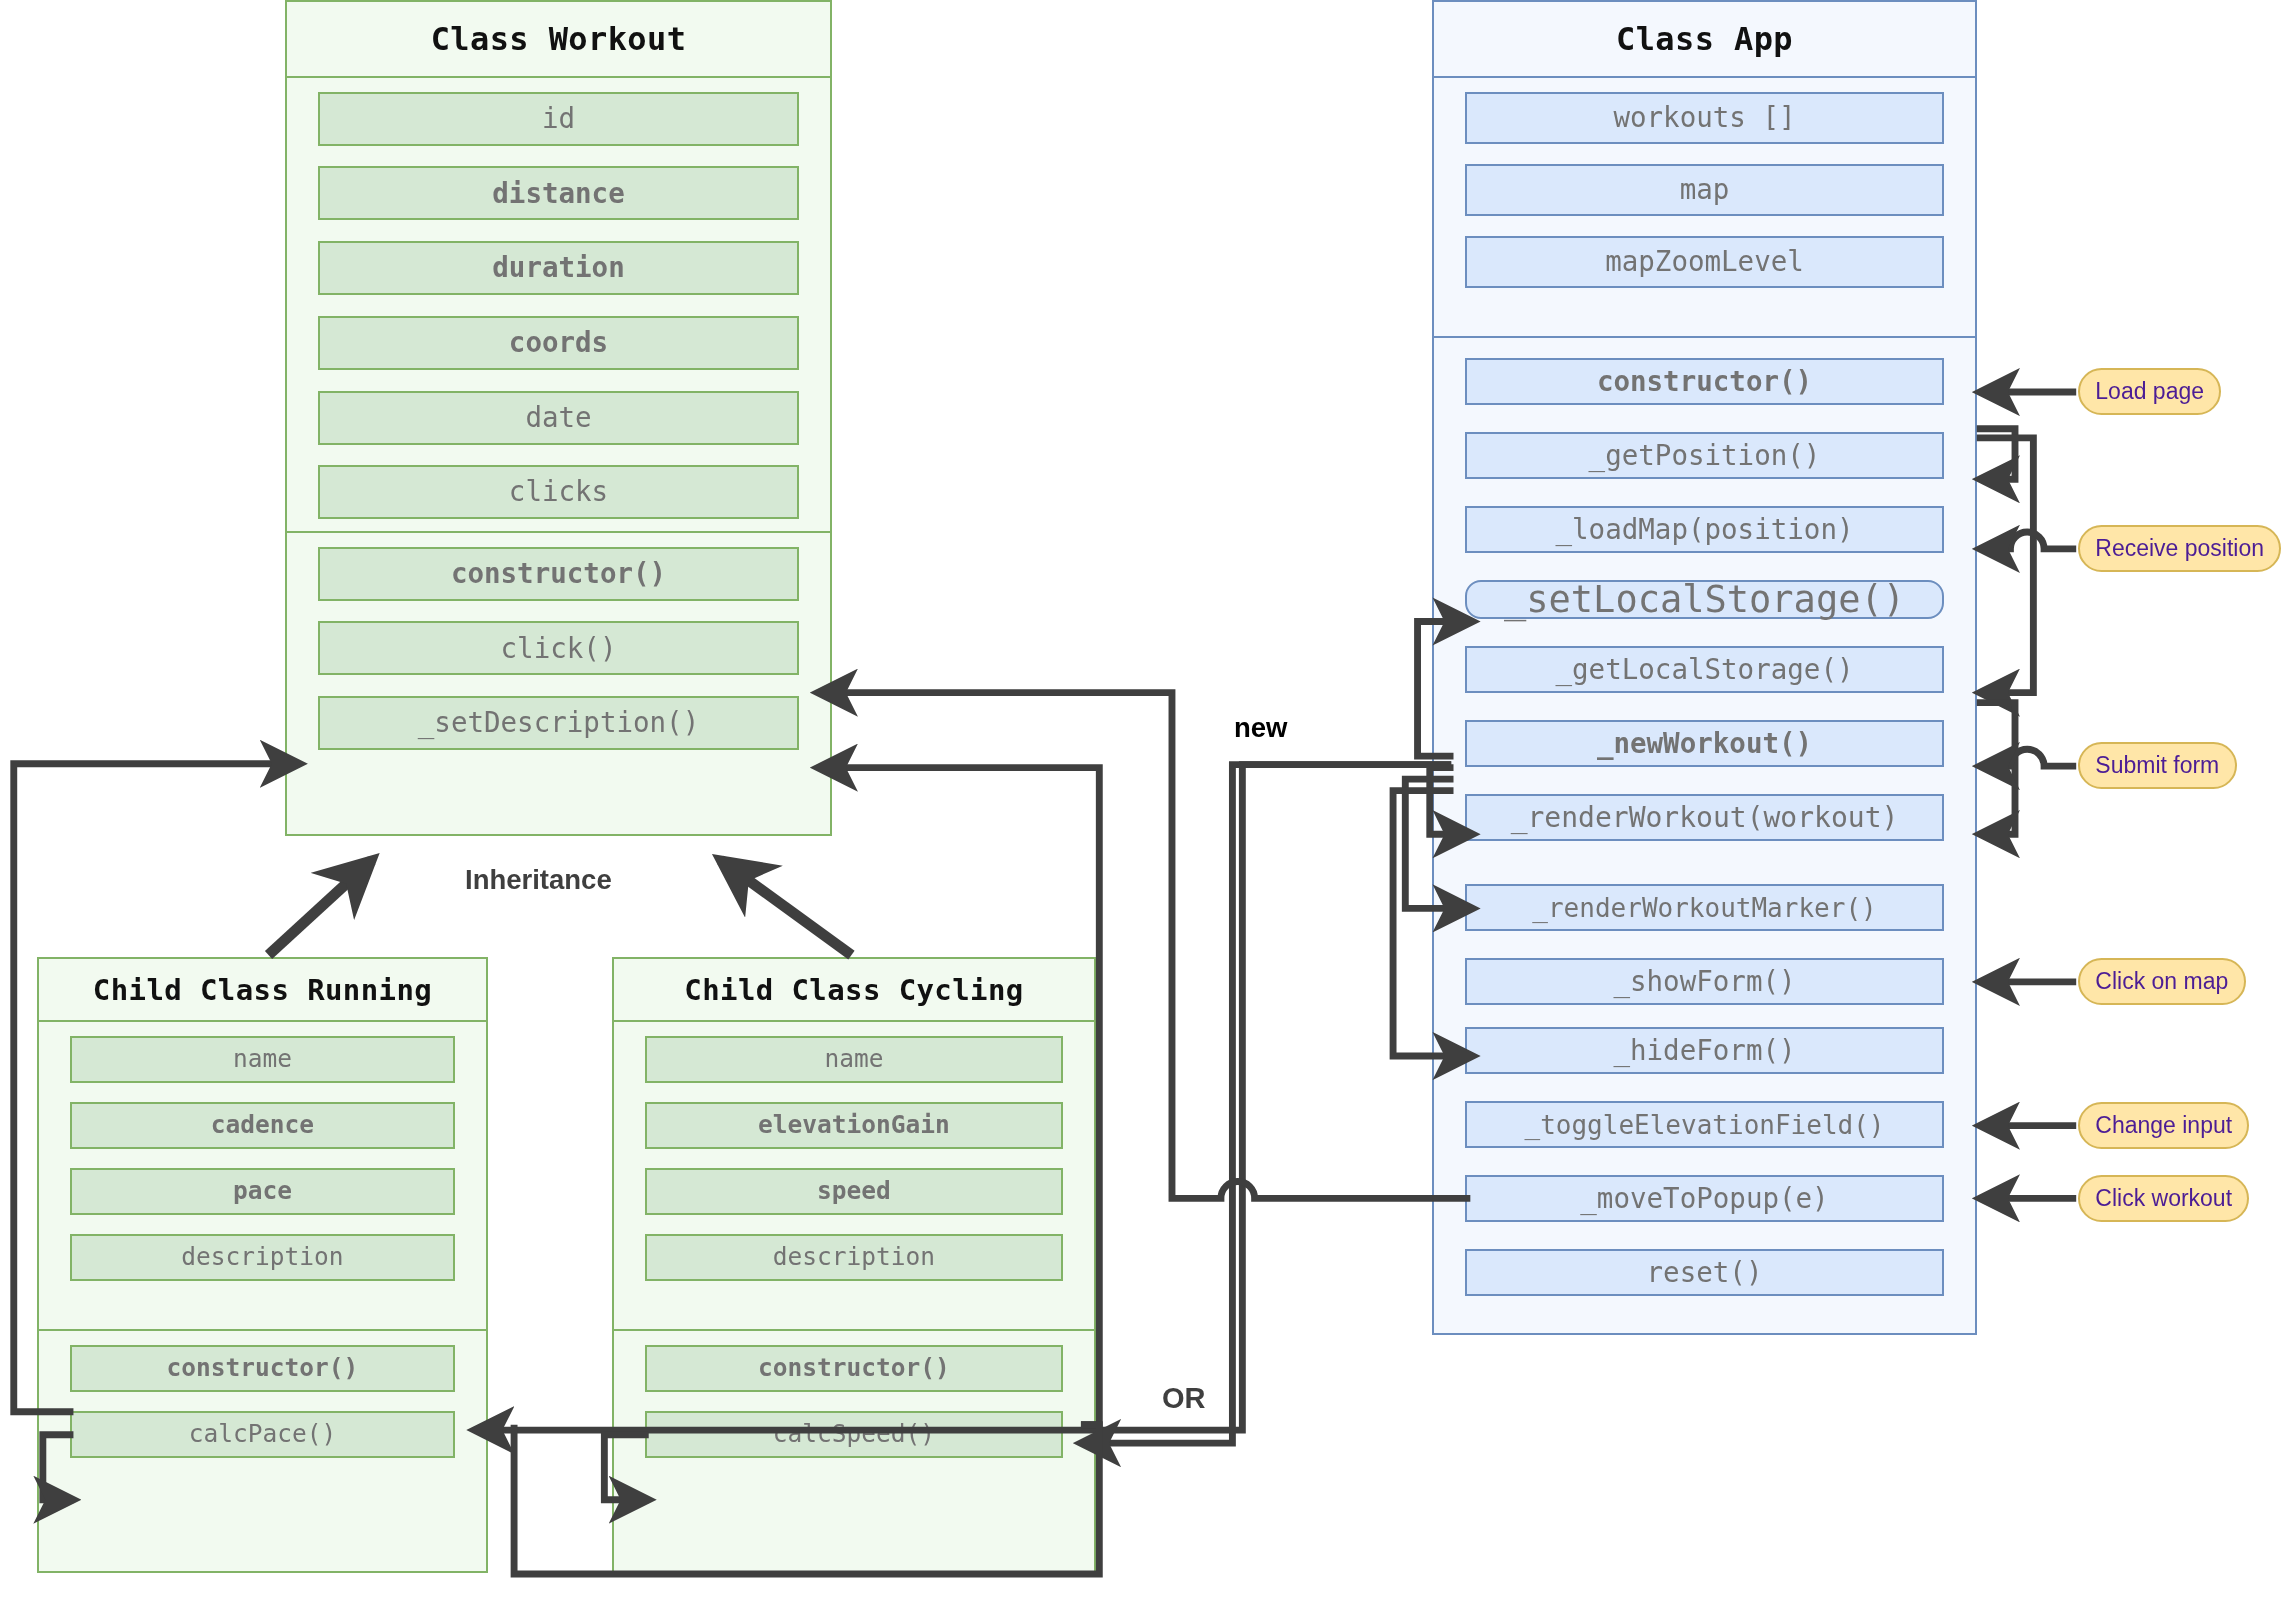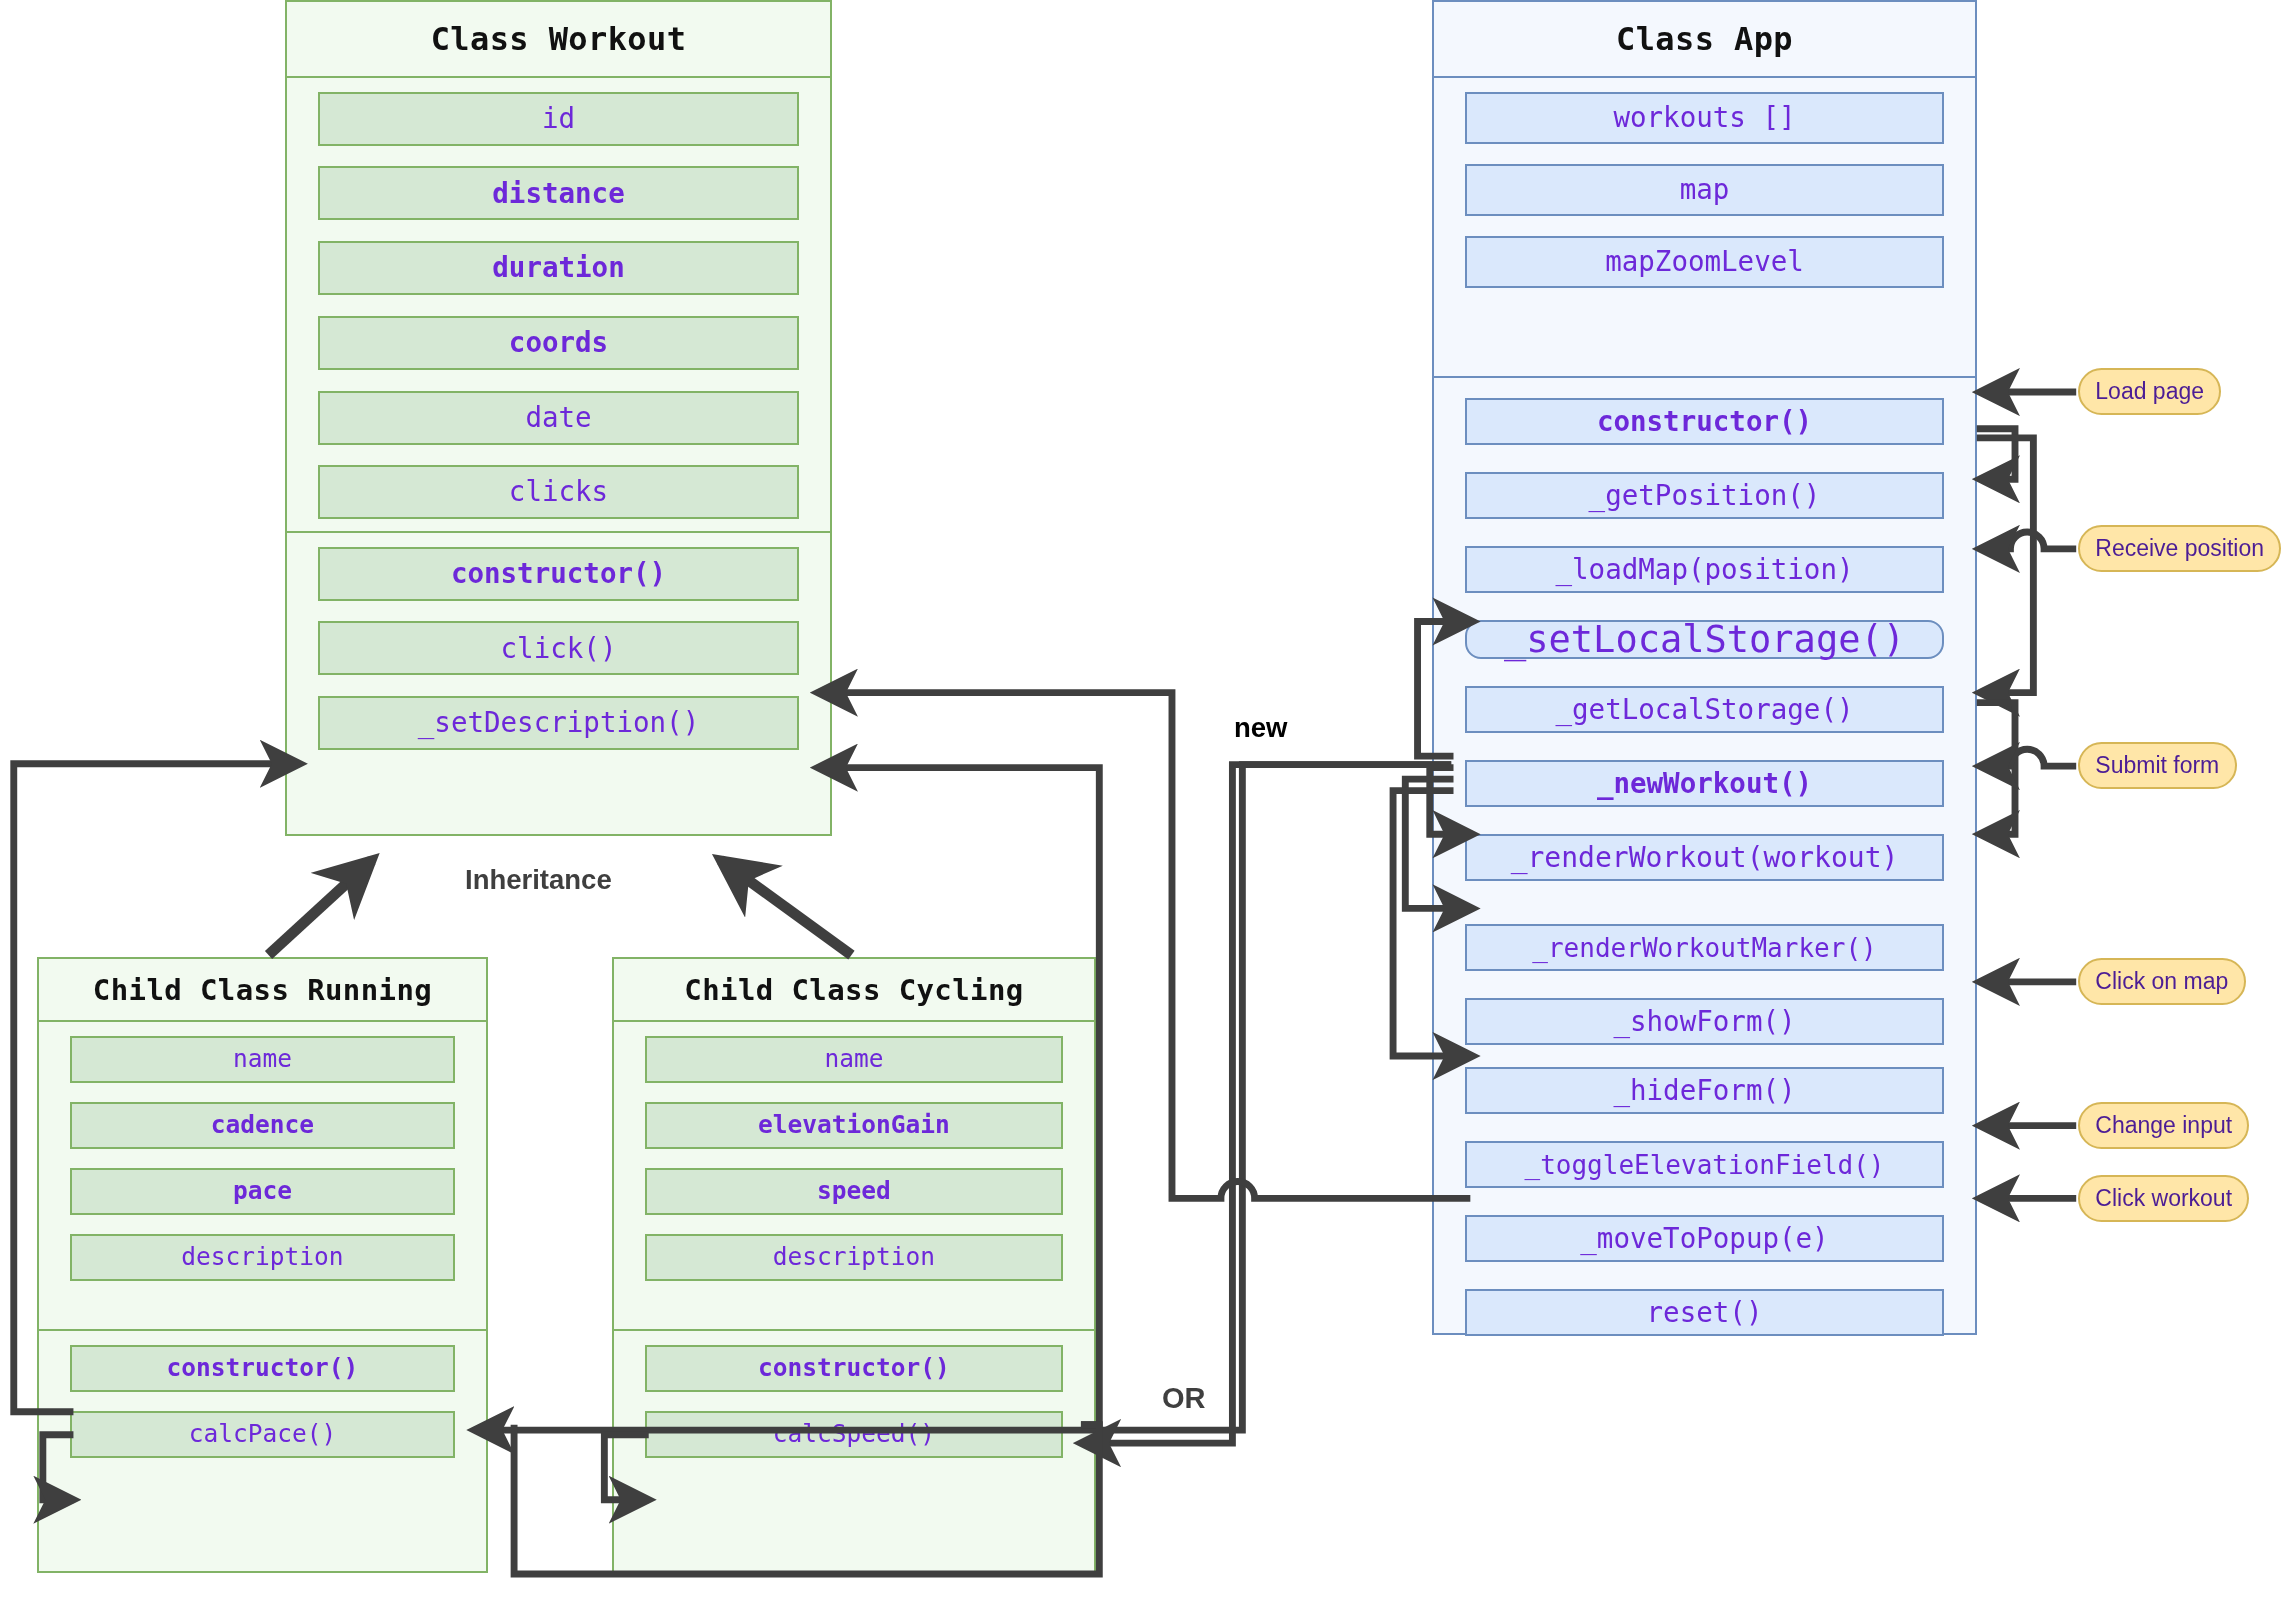--- a/index.html
+++ b/index.html
@@ -24,21 +24,21 @@
   .green .cls-title{border-bottom:2.3px solid #82b366;background:#f2faf0;}
   .blue  .cls-title{border-bottom:2.3px solid #6c8ebf;background:#f4f8fe;}
 
   .section{box-sizing:border-box;width:100%;padding:13.8px 31px;}
   .section.attrs.green{border-bottom:2.3px solid #82b366;}
   .section.attrs.blue{border-bottom:2.3px solid #6c8ebf;}
 
   .row{
     box-sizing:border-box;width:100%;height:54px;margin-bottom:20.7px;
     display:flex;align-items:center;justify-content:center;
-    text-align:center;color:#6d28d9;line-height:1;
+    text-align:center;color:#737373;line-height:1;
   }
   .row:last-child{margin-bottom:0;}
   .green .row{background:#d5e8d4;border:2.3px solid #82b366;}
   .blue  .row{background:#dae8fc;border:2.3px solid #6c8ebf;}
   .row.bold{font-weight:bold;}
 
   
   .flabel{
     position:absolute;z-index:6;white-space:nowrap;font-weight:bold;
     font-family:"Liberation Sans","DejaVu Sans",sans-serif;
@@ -101,21 +101,21 @@
       <div class="row" style="font-size:24.5px;height:47px;">description</div>
     </div>
     <div class="section methods green">
       <div class="row bold" style="font-size:24.5px;height:47px;margin-bottom:19px;">constructor()</div>
       <div class="row" style="font-size:24.5px;height:47px;">calcSpeed()</div>
     </div>
   </div>
 
   <div class="cls blue" id="cls-app" style="left:1432px;top:0px;width:545px;height:1335px;">
     <div class="cls-title" style="height:76px;font-size:32px;">Class App</div>
-    <div class="section attrs blue" style="height:300px;">
+    <div class="section attrs blue" style="height:260px;">
       <div class="row" style="font-size:27.5px;height:52px;margin-bottom:20px;">workouts []</div>
       <div class="row" style="font-size:27.5px;height:52px;margin-bottom:20px;">map</div>
       <div class="row" style="font-size:27.5px;height:52px;">mapZoomLevel</div>
     </div>
     <div class="section methods blue" style="padding:20px 31px;">
       <div class="row bold" style="font-size:27.5px;height:47px;margin-bottom:27px;">constructor()</div>
       <div class="row" style="font-size:27.5px;height:47px;margin-bottom:27px;">_getPosition()</div>
       <div class="row" style="font-size:27.5px;height:47px;margin-bottom:27px;">_loadMap(position)</div>
       <div class="row" style="font-size:37px;height:39px;margin-bottom:27px;border-radius:16px;">_setLocalStorage()</div>
       <div class="row" style="font-size:27.5px;height:47px;margin-bottom:27px;">_getLocalStorage()</div>

